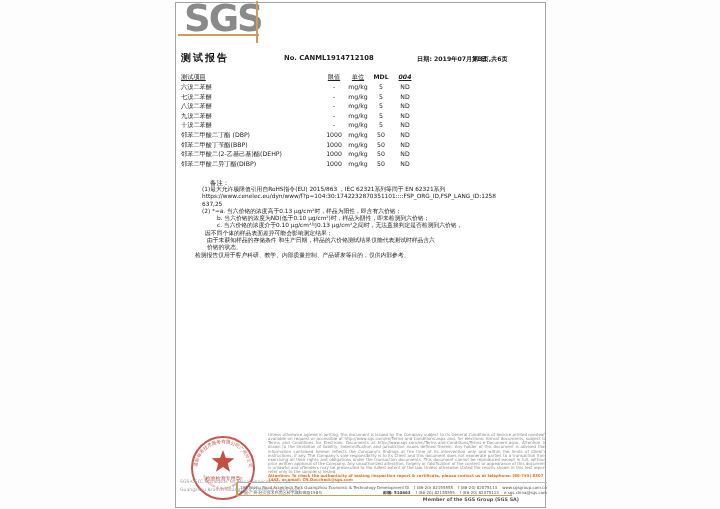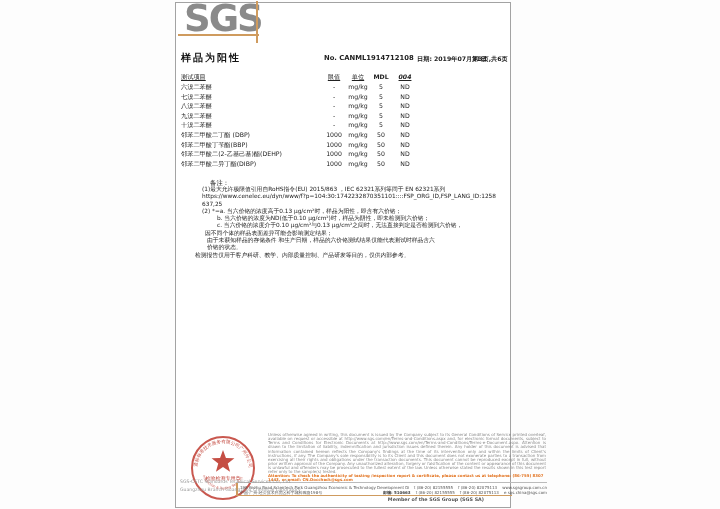--- a/index.html
+++ b/index.html
@@ -1,36 +1,36 @@
 <!DOCTYPE html>
 <html><head>
 <meta charset="utf-8">
 <style>
   * { margin:0; padding:0; box-sizing:border-box; }
   html,body { width:720px; height:509px; background:#ffffff; overflow:hidden;
               font-family:"DejaVu Sans", sans-serif; }
   .canvas { position:relative; width:720px; height:509px; background:#fdfdfd; }
 
-  .page { position:absolute; left:175px; top:2px; width:336px; height:506px;
+  .page { position:absolute; left:175px; top:2px; width:371px; height:506px;
           background:#ffffff; border:1px solid #a3a3a3; }
 
   
   .logo-wrap { position:absolute; left:8px; top:0px; }
   .logo-text { font-size:37px; line-height:31px; font-weight:bold; color:#8a8a8a;
                letter-spacing:-2px; }
   .logo-underline { position:absolute; left:2px; top:31px; width:81px; height:2px;
                     background:#cf9b5e; }
   .logo-vline { position:absolute; left:80px; top:-2px; width:2px; height:42px;
                 background:#cf9b5e; }
 
   
   .report-title { position:absolute; left:5px; top:48px; font-size:10px; font-weight:bold;
                   color:#111; letter-spacing:2px; }
   .report-no { position:absolute; left:108px; top:51px; font-size:6.8px; font-weight:bold;
-               color:#222;margin-left:40px; }
+               color:#222; }
   .report-date { position:absolute; left:241px; top:52px; font-size:6.2px; font-weight:bold; color:#222; }
   .report-page { position:absolute; left:296px; top:52px; font-size:6.2px; font-weight:bold; color:#222; }
 
   
   .tbl { position:absolute; left:0; top:68px; width:371px; font-size:6.2px; color:#222; }
   .trow { display:flex; height:9.6px; line-height:9.6px; align-items:center; }
   .c0 { width:146px; padding-left:5px; text-align:left; white-space:nowrap; }
   .c1 { width:24px; text-align:center; }
   .c2 { width:24px; text-align:center; }
   .c3 { width:22px; text-align:center; }
@@ -81,21 +81,21 @@
 
 <div class="canvas">
   <div class="page">
 
     <div class="logo-wrap">
       <div class="logo-text">SGS</div>
     </div>
     <div class="logo-underline"></div>
     <div class="logo-vline"></div>
 
-    <div class="report-title">样品为阳性</div>
+    <div class="report-title">测试报告</div>
     <div class="report-no">No. CANML1914712108</div>
     <div class="report-date">日期: 2019年07月31日</div>
     <div class="report-page">第3页,共6页</div>
 
     <div class="tbl">
       <div class="trow thead">
         <span class="c0"><span>测试项目</span></span>
         <span class="c1"><span>限值</span></span>
         <span class="c2"><span>单位</span></span>
         <span class="c3"><span>MDL</span></span>

